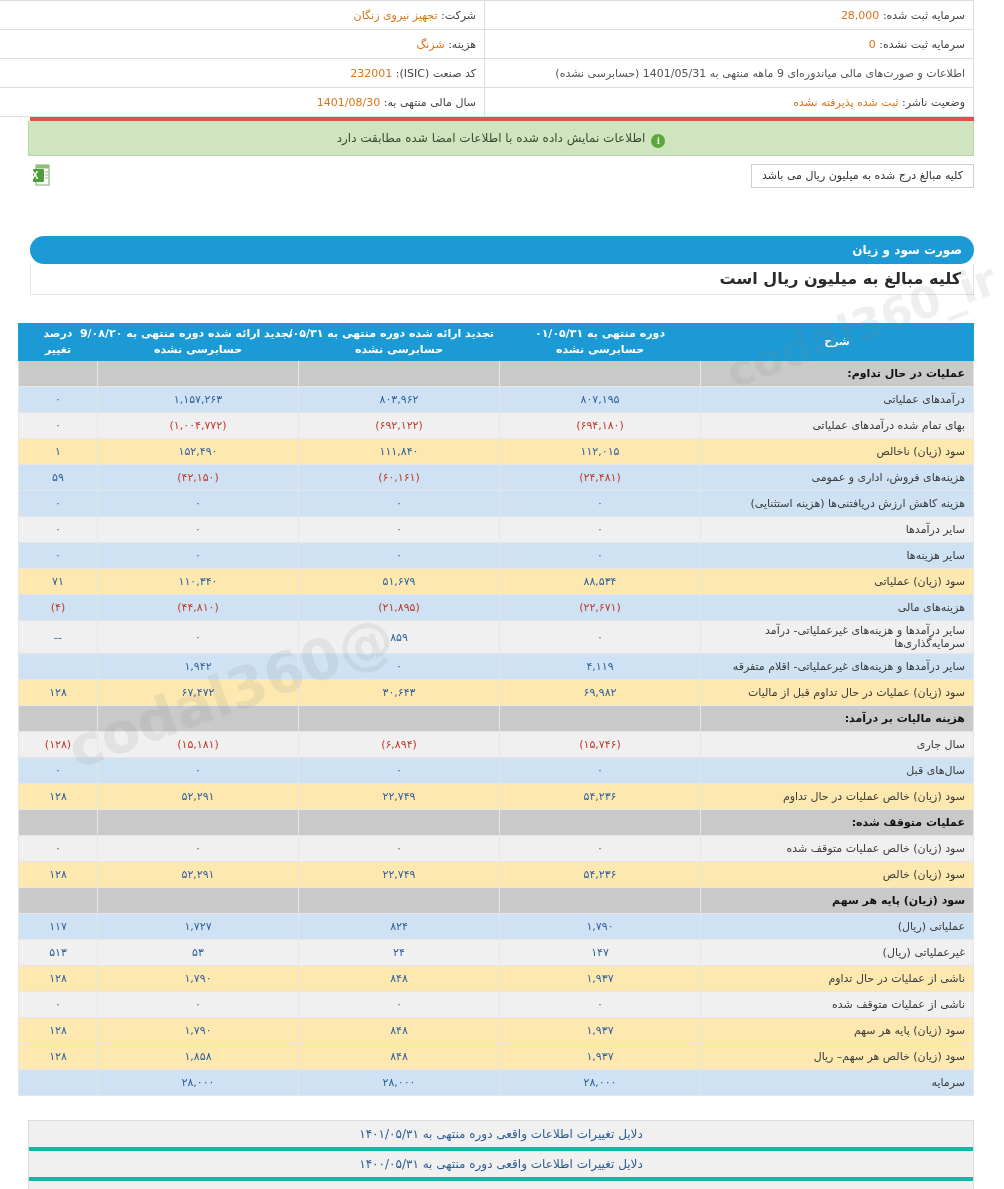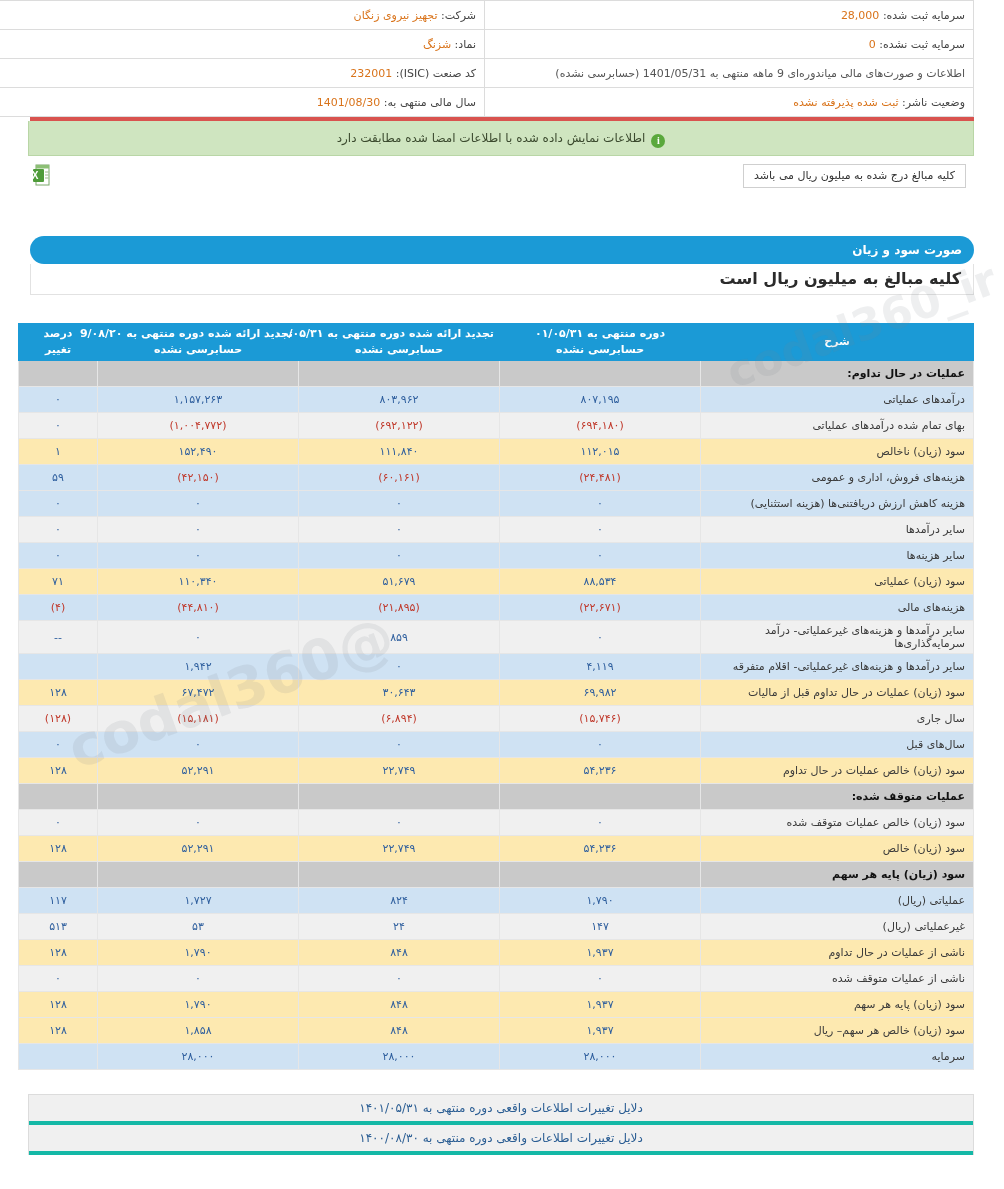--- a/index.html
+++ b/index.html
@@ -52,21 +52,21 @@
   .notice .ibadge{
     display:inline-block;width:14px;height:14px;border-radius:50%;
     background:#5aa83c;color:#fff;font-size:10px;line-height:14px;
     text-align:center;font-weight:bold;margin-left:6px;vertical-align:-2px;
     font-family:"Liberation Serif",serif;
   }
 
   
   .xlrow{width:944px;margin:8px 30px 0 30px;position:relative;height:26px;}
   .xlbox{
-    position:absolute;right:8px;top:0;
+    position:absolute;right:0;top:0;
     border:1px solid #cfcfcf;background:#fff;
     height:22px;line-height:22px;padding:0 10px;
     font-size:11px;color:#333;
   }
   .xlicon{position:absolute;left:2px;top:0;width:20px;height:22px;}
 
   
   .secwrap{width:944px;margin:46px 30px 0 30px;}
   .secbar{
     background:#1b9ad6;color:#fff;font-size:12px;font-weight:bold;
@@ -143,21 +143,21 @@
         <span>شرکت:</span>
         <span class="val-orange">تجهیز نیروی زنگان</span>
       </td>
     </tr>
     <tr>
       <td class="lbl">
         <span>سرمایه ثبت نشده:</span>
         <span class="val-orange num">0</span>
       </td>
       <td class="lbl">
-        <span>نماد:</span>
+        <span>هزینه:</span>
         <span class="val-orange">شزنگ</span>
       </td>
     </tr>
     <tr>
       <td class="lbl">
         <span class="val-plain">اطلاعات و صورت‌های مالی میاندوره‌ای  9 ماهه منتهی به 1401/05/31 (حسابرسی نشده)</span>
       </td>
       <td class="lbl">
         <span>کد صنعت (ISIC):</span>
         <span class="val-orange num">232001</span>
@@ -309,20 +309,27 @@
           <td class="val">۱,۹۴۲</td>
           <td class="chg"></td>
         </tr>
         <tr class="r-yellow">
           <td class="desc">سود (زیان) عملیات در حال تداوم قبل از مالیات</td>
           <td class="val">۶۹,۹۸۲</td>
           <td class="val">۳۰,۶۴۳</td>
           <td class="val">۶۷,۴۷۲</td>
           <td class="chg">۱۲۸</td>
         </tr>
+        <tr class="r-group">
+          <td class="desc strongtxt">هزینه مالیات بر درآمد:</td>
+          <td class="val"></td>
+          <td class="val"></td>
+          <td class="val"></td>
+          <td class="chg"></td>
+        </tr>
         <tr class="r-white">
           <td class="desc">سال جاری</td>
           <td class="val neg">(۱۵,۷۴۶)</td>
           <td class="val neg">(۶,۸۹۴)</td>
           <td class="val neg">(۱۵,۱۸۱)</td>
           <td class="chg neg">(۱۲۸)</td>
         </tr>
         <tr class="r-blue">
           <td class="desc">سال‌های قبل</td>
           <td class="val">۰</td>
@@ -412,16 +419,17 @@
           <td class="val">۲۸,۰۰۰</td>
           <td class="val">۲۸,۰۰۰</td>
           <td class="val">۲۸,۰۰۰</td>
           <td class="chg"></td>
         </tr>
       </tbody>
   </table>
 
   <div class="links" id="footer-links">
       <a class="lnk" href="#">دلایل تغییرات اطلاعات واقعی دوره منتهی به ۱۴۰۱/۰۵/۳۱</a>
+      <a class="lnk" href="#">دلایل تغییرات اطلاعات واقعی دوره منتهی به ۱۴۰۰/۰۵/۳۱</a>
       <a class="lnk" href="#">دلایل تغییرات اطلاعات واقعی دوره منتهی به ۱۴۰۰/۰۸/۳۰</a>
     </div>
 
 </div>
 
 </body></html>

